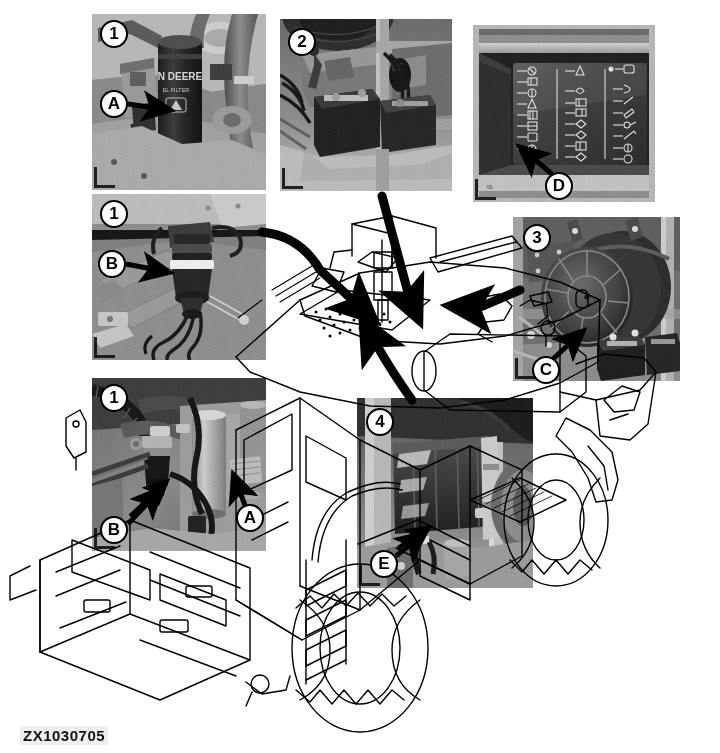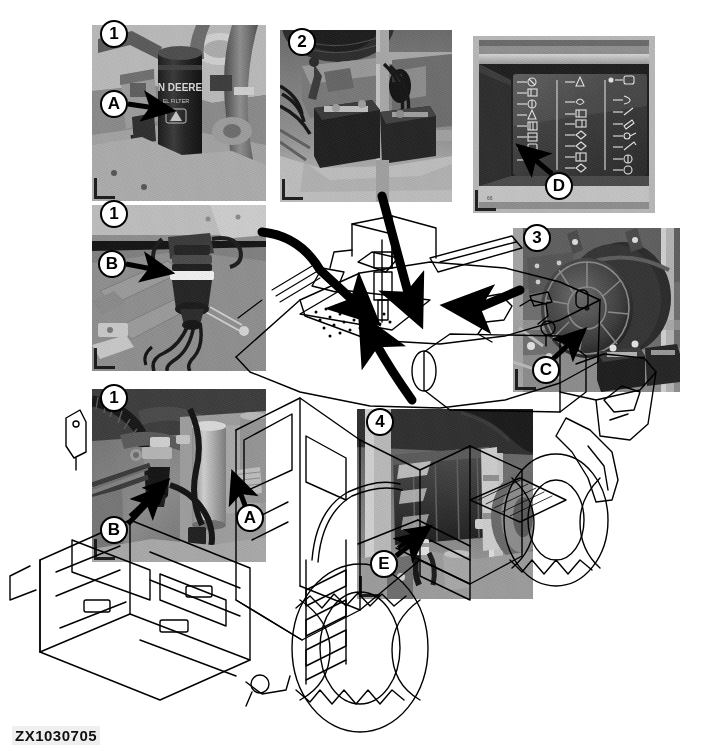--- a/index.html
+++ b/index.html
@@ -17,21 +17,20 @@
     background: #ffffff;
     overflow: hidden;
   }
 
   
   .photo {
     position: absolute;
     overflow: hidden;
     background: #f9a8d4;
     border: 0;
-    margin-top: 11px;
   }
   .photo .frame-corner {
     position: absolute;
     left: 2px;
     bottom: 2px;
     width: 18px;
     height: 18px;
     border-left: 3px solid #111;
     border-bottom: 3px solid #111;
     opacity: 0.9;
@@ -67,21 +66,21 @@
     line-height: 24px;
     text-align: center;
     font-family: "Liberation Sans", sans-serif;
     box-sizing: border-box;
     z-index: 40;
   }
 
   
   .caption {
     position: absolute;
-    left: 12px;
+    left: 20px;
     bottom: 8px;
     font-size: 15px;
     font-weight: bold;
     letter-spacing: 0.5px;
     color: #111;
     font-family: "Liberation Sans", sans-serif;
     background: #efefef;
     padding: 1px 3px;
   }
 

